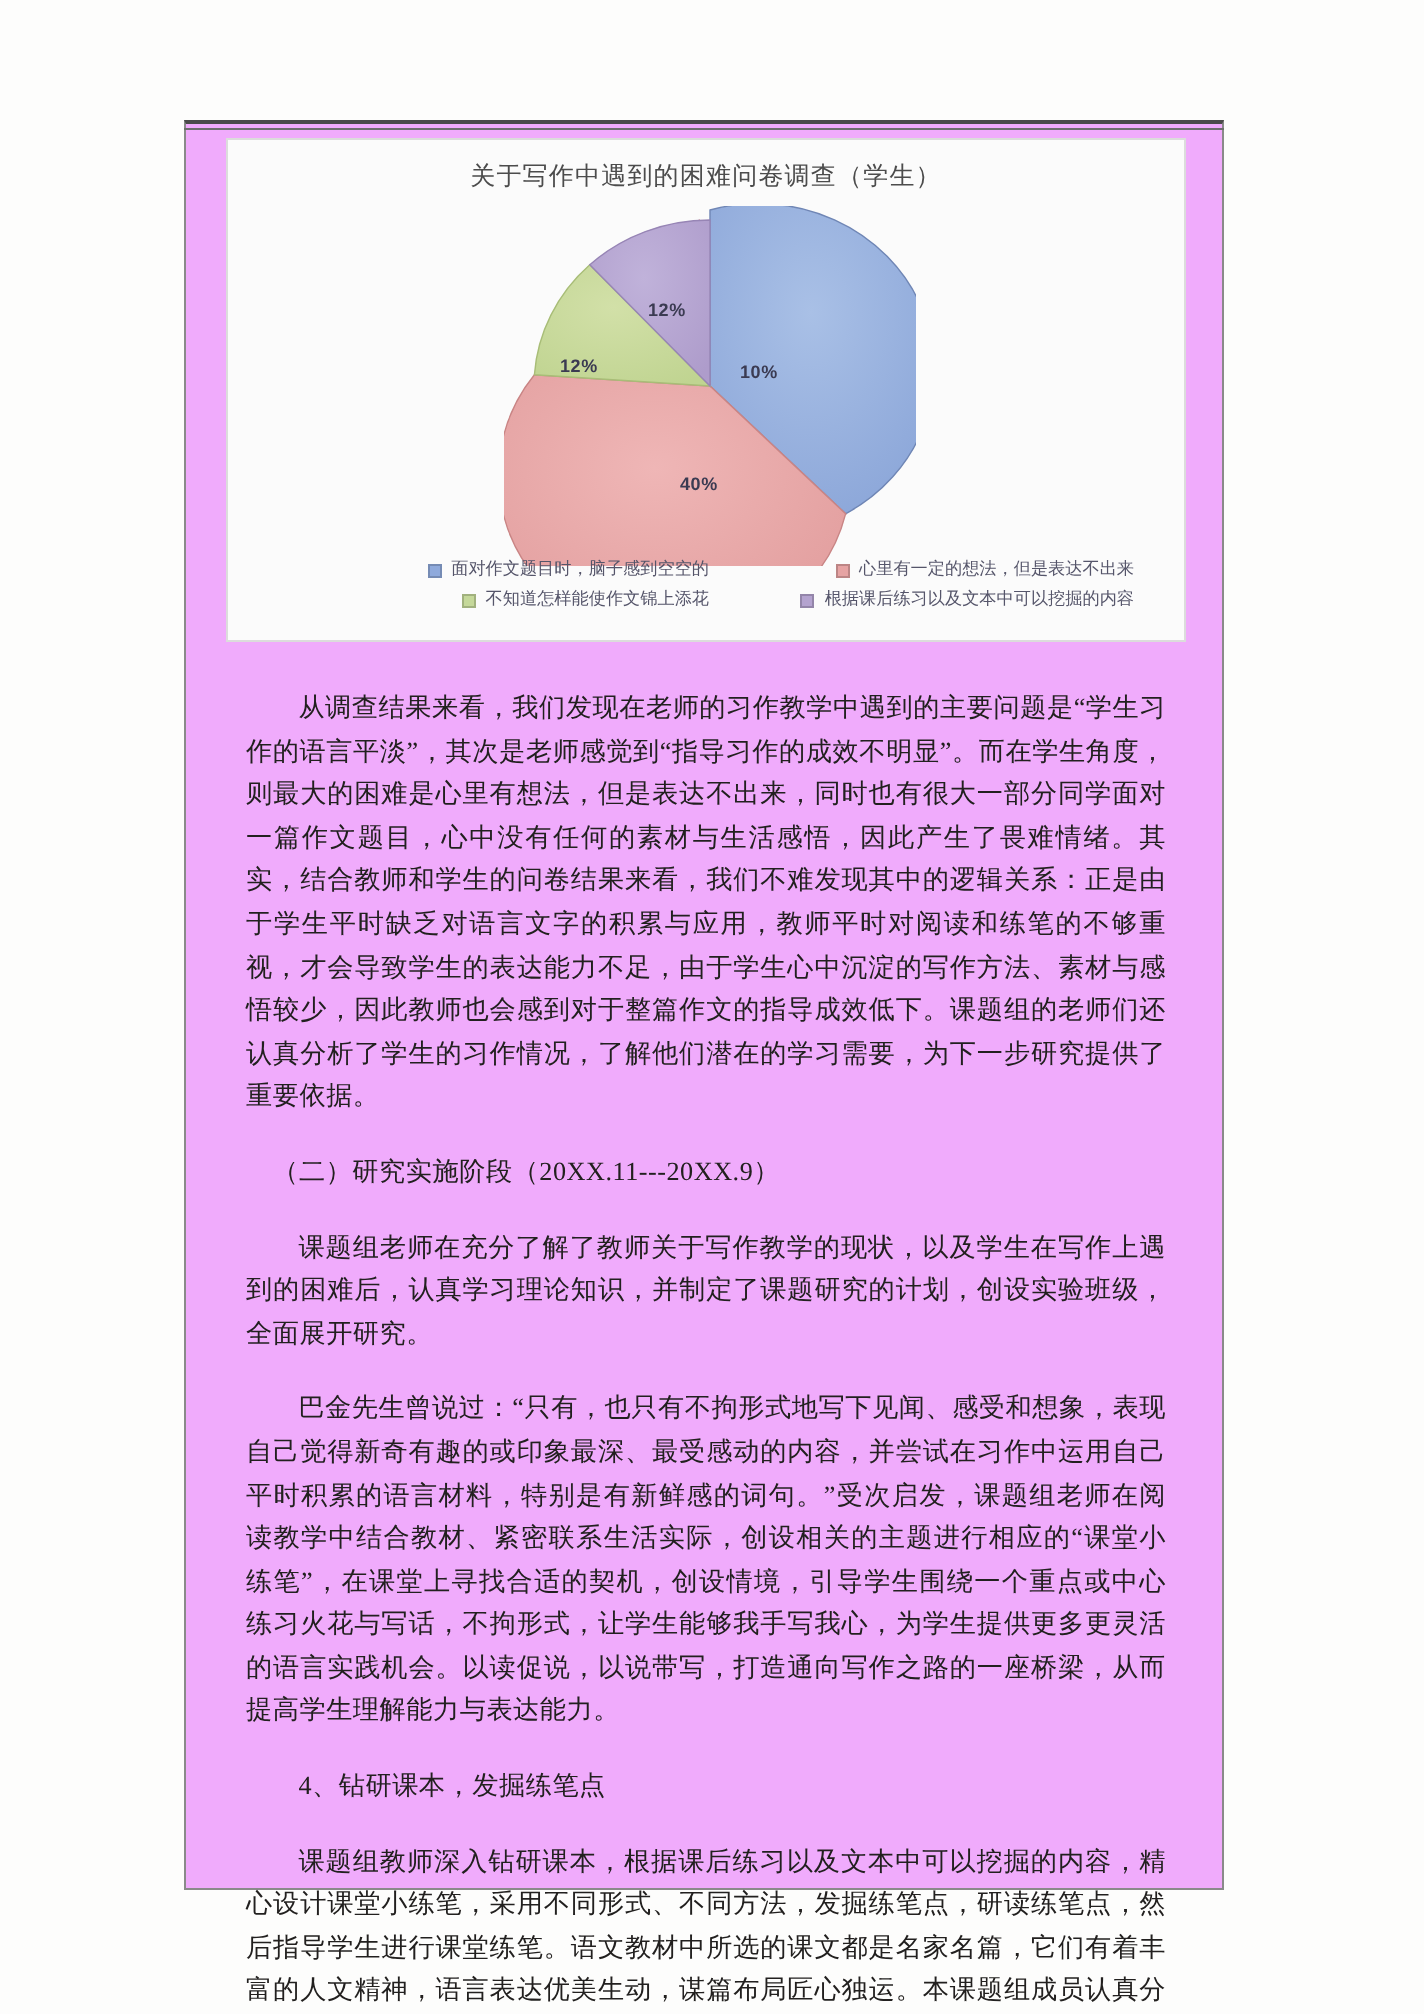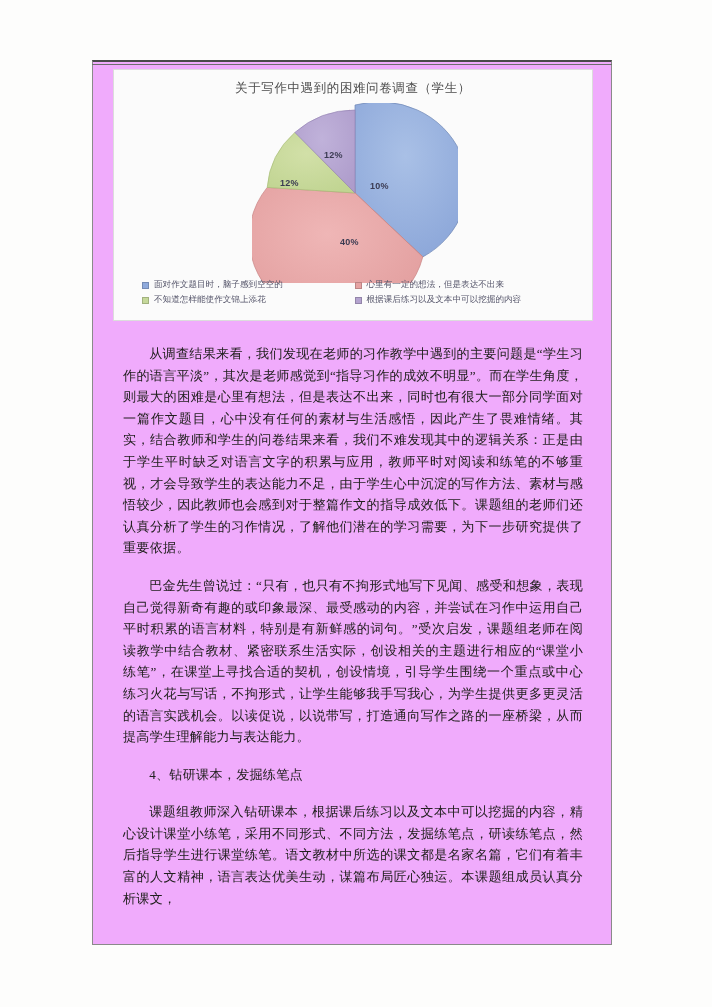--- a/index.html
+++ b/index.html
@@ -101,20 +101,21 @@
     bottom: 11px;
     width: 425px;
     display: flex;
     flex-wrap: wrap;
   }
   .legend-item {
     width: 50%;
     display: flex;
     align-items: center;
     margin-bottom: 3px;
+    justify-content: flex-end;
   }
   .legend-swatch {
     width: 7px; height: 7px;
     margin-right: 5px;
     flex: 0 0 auto;
     border: 1px solid rgba(0,0,0,.18);
     box-sizing: border-box;
   }
   .legend-text {
     font-size: 8.6px;
@@ -214,19 +215,21 @@
         </div>
         <div class="legend-item">
           <span class="legend-swatch" style="background:#b4a3cf"></span>
           <span class="legend-text">根据课后练习以及文本中可以挖掘的内容</span>
         </div>
       </div>
     </div>
 
     <div class="doc-text">
       <p>从调查结果来看，我们发现在老师的习作教学中遇到的主要问题是“学生习作的语言平淡”，其次是老师感觉到“指导习作的成效不明显”。而在学生角度，则最大的困难是心里有想法，但是表达不出来，同时也有很大一部分同学面对一篇作文题目，心中没有任何的素材与生活感悟，因此产生了畏难情绪。其实，结合教师和学生的问卷结果来看，我们不难发现其中的逻辑关系：正是由于学生平时缺乏对语言文字的积累与应用，教师平时对阅读和练笔的不够重视，才会导致学生的表达能力不足，由于学生心中沉淀的写作方法、素材与感悟较少，因此教师也会感到对于整篇作文的指导成效低下。课题组的老师们还认真分析了学生的习作情况，了解他们潜在的学习需要，为下一步研究提供了重要依据。</p>
+      <p class="hang1">（二）研究实施阶段（20XX.11---20XX.9）</p>
+      <p>课题组老师在充分了解了教师关于写作教学的现状，以及学生在写作上遇到的困难后，认真学习理论知识，并制定了课题研究的计划，创设实验班级，全面展开研究。</p>
       <p>巴金先生曾说过：“只有，也只有不拘形式地写下见闻、感受和想象，表现自己觉得新奇有趣的或印象最深、最受感动的内容，并尝试在习作中运用自己平时积累的语言材料，特别是有新鲜感的词句。”受次启发，课题组老师在阅读教学中结合教材、紧密联系生活实际，创设相关的主题进行相应的“课堂小练笔”，在课堂上寻找合适的契机，创设情境，引导学生围绕一个重点或中心练习火花与写话，不拘形式，让学生能够我手写我心，为学生提供更多更灵活的语言实践机会。以读促说，以说带写，打造通向写作之路的一座桥梁，从而提高学生理解能力与表达能力。</p>
       <p>4、钻研课本，发掘练笔点</p>
       <p>课题组教师深入钻研课本，根据课后练习以及文本中可以挖掘的内容，精心设计课堂小练笔，采用不同形式、不同方法，发掘练笔点，研读练笔点，然后指导学生进行课堂练笔。语文教材中所选的课文都是名家名篇，它们有着丰富的人文精神，语言表达优美生动，谋篇布局匠心独运。本课题组成员认真分析课文，</p>
     </div>
 
   </div>
 </div>
 
 </body></html>

